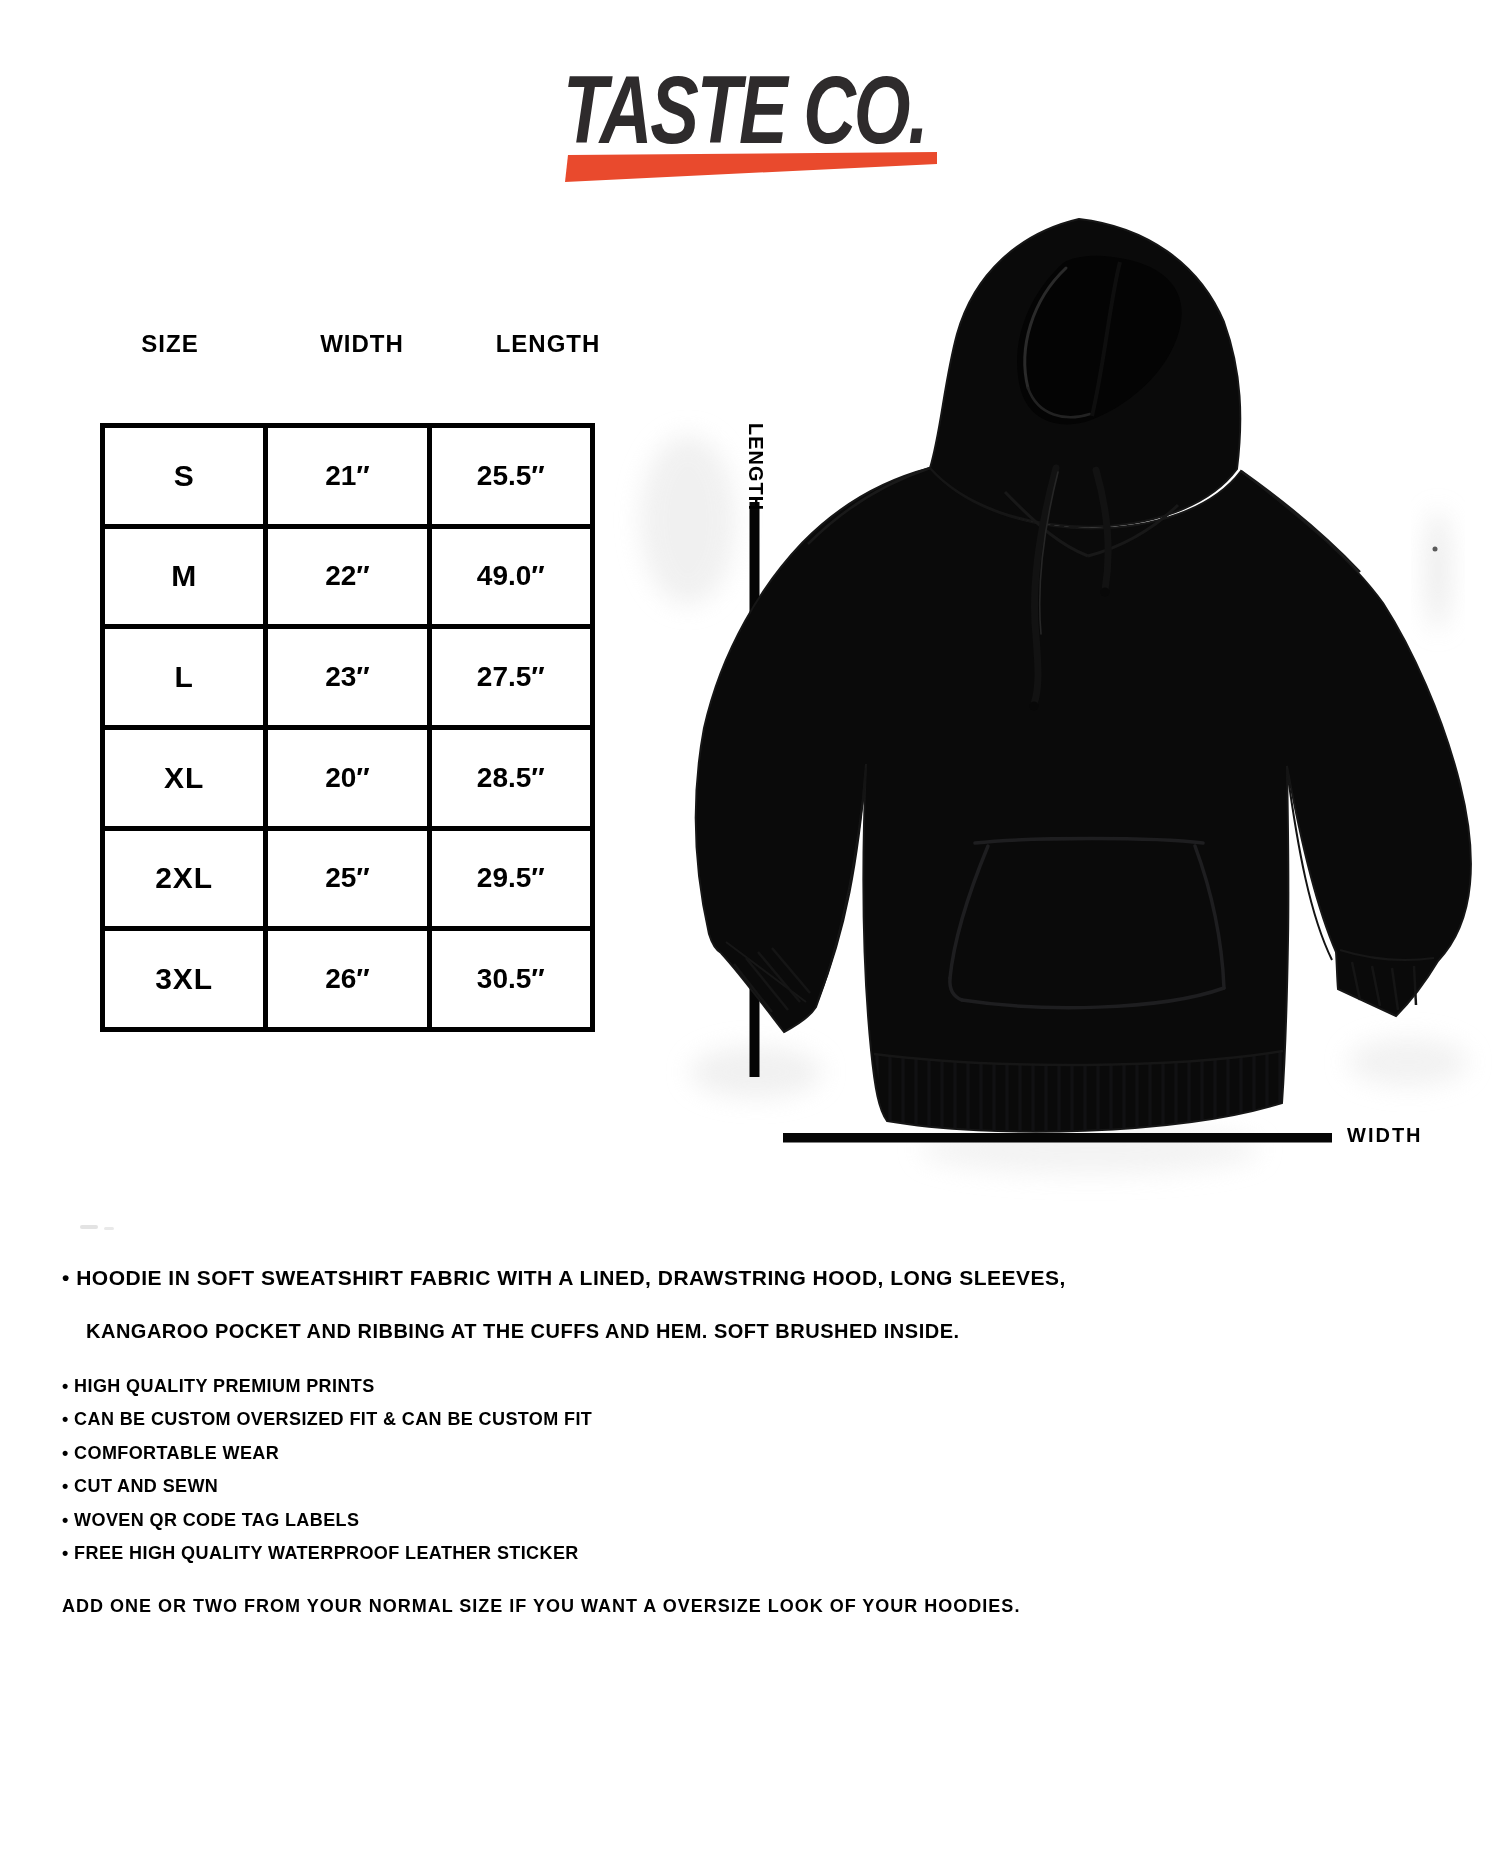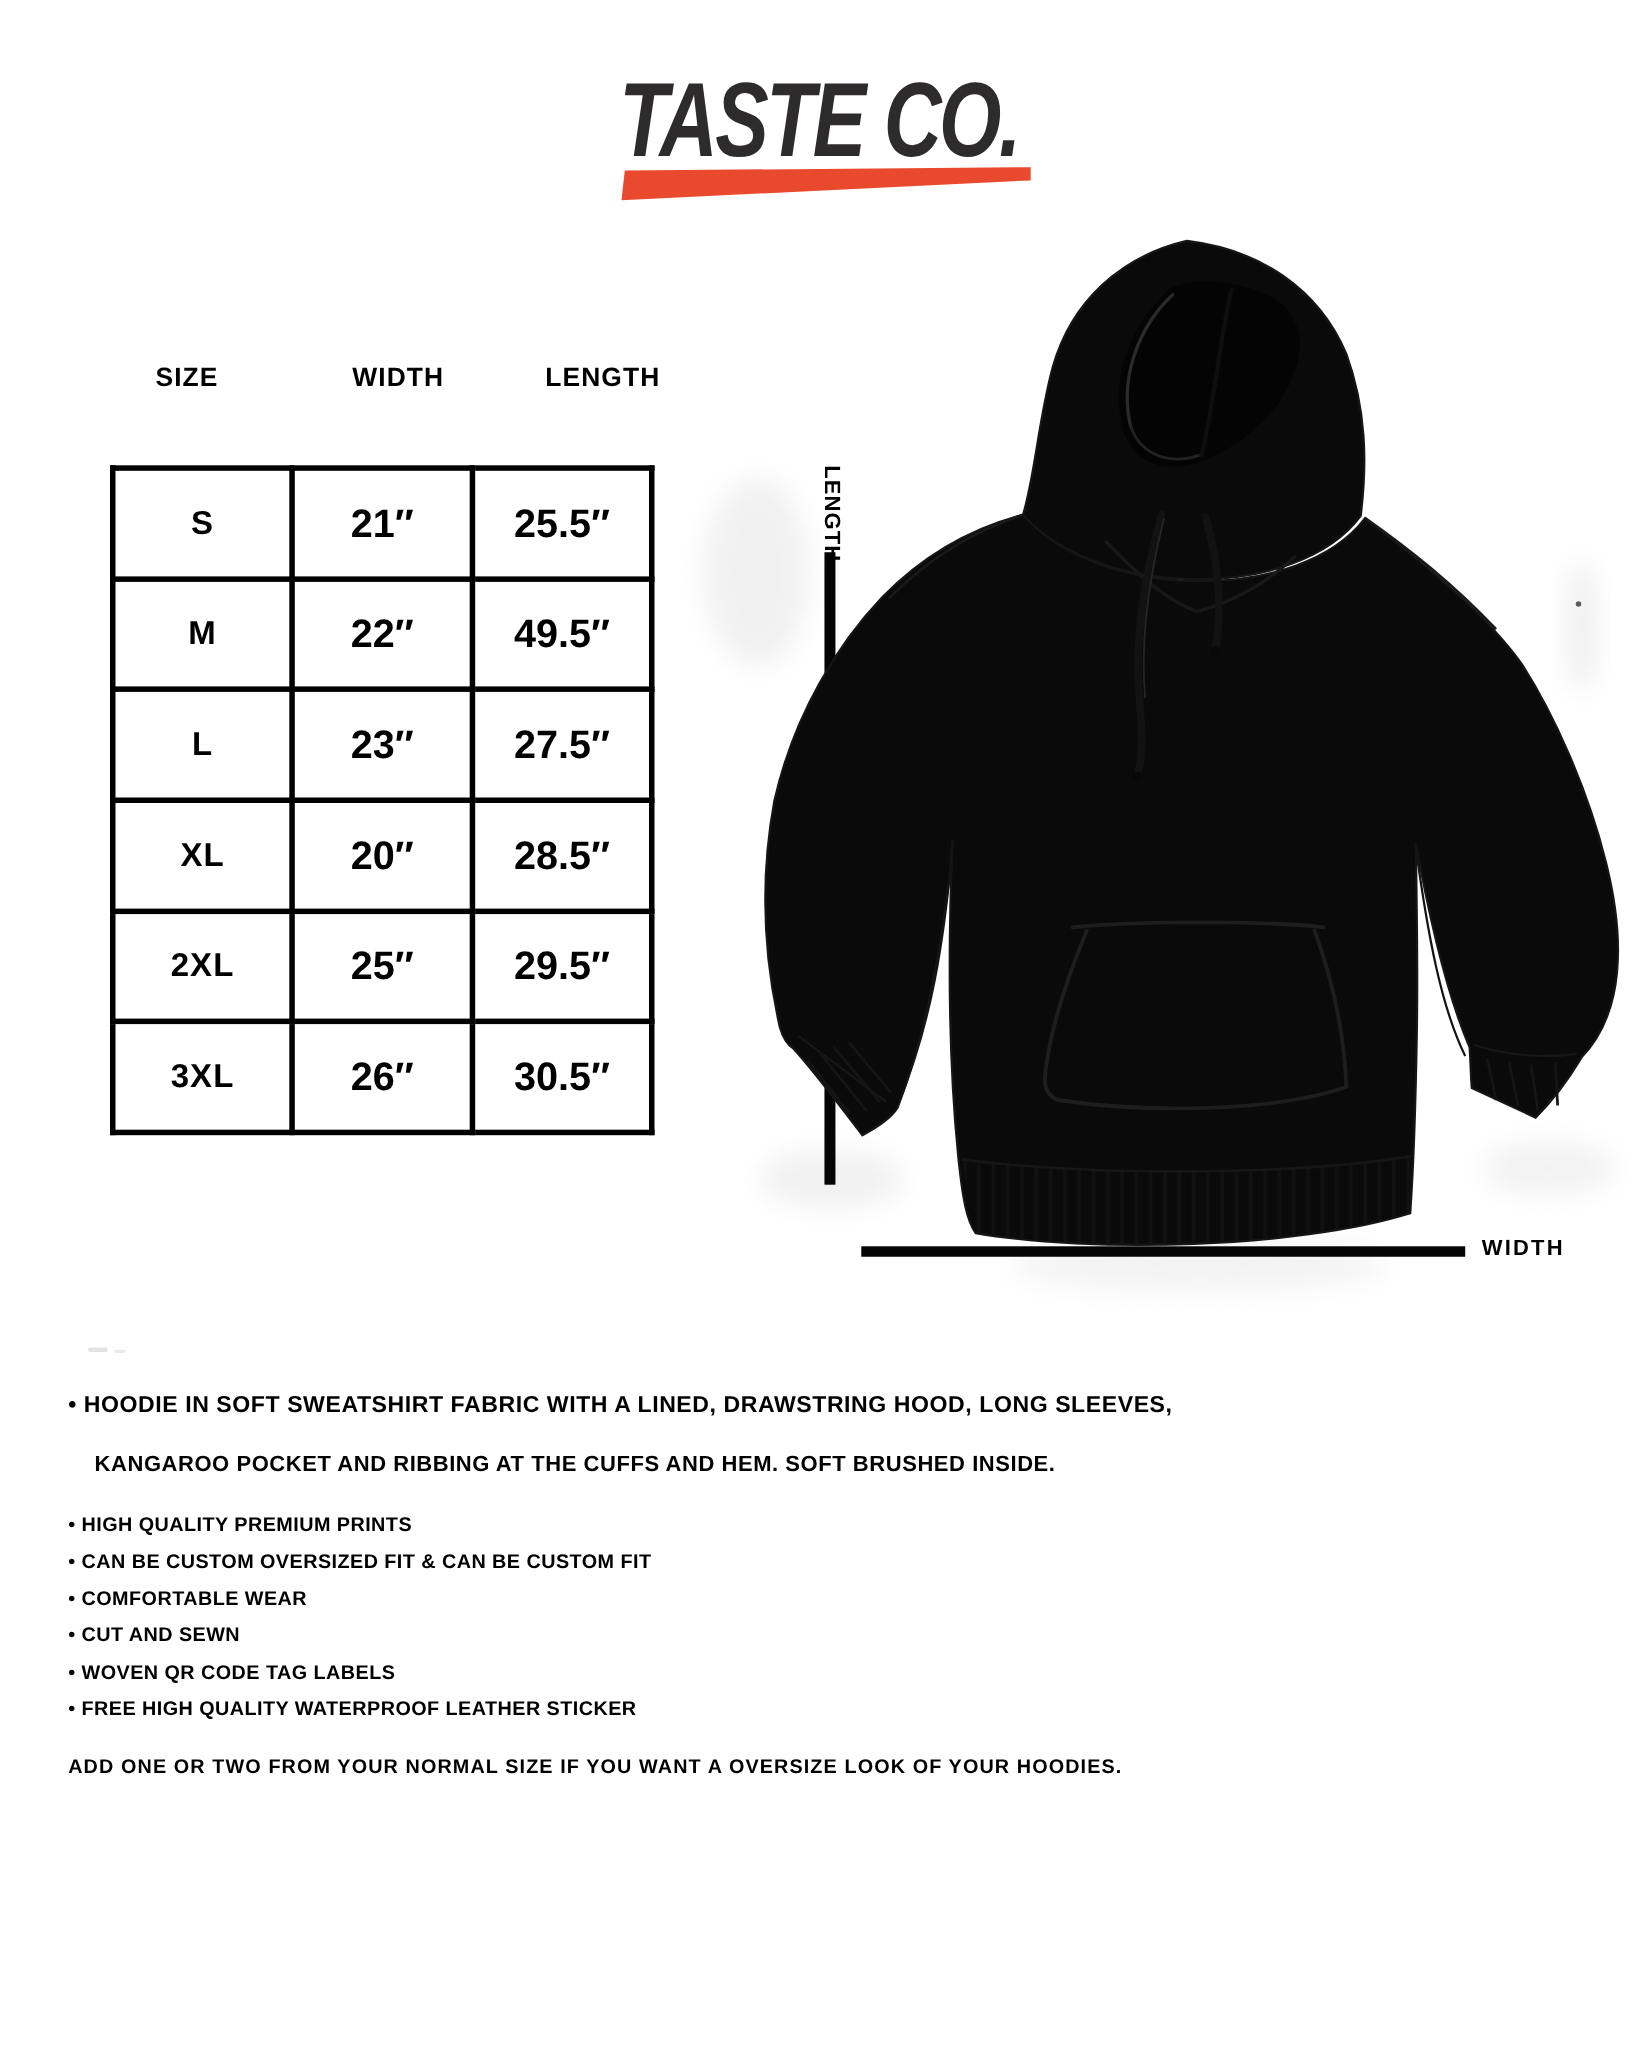--- a/index.html
+++ b/index.html
@@ -13,21 +13,21 @@
   #logo-swoosh{left:563px;top:150px;}
 
   
   .chart-header{top:332px;font-size:24px;font-weight:bold;letter-spacing:1px;line-height:24px;
                 transform:translateX(-50%);white-space:nowrap;}
   #size-chart-table{left:100px;top:423px;border-collapse:collapse;table-layout:fixed;
                     width:495px;height:609px;}
   #size-chart-table td{border:5px solid #000;text-align:center;vertical-align:middle;
                        font-weight:bold;padding:0;}
   td.size-cell{font-size:30px;letter-spacing:1px;}
-  td.val-cell{font-size:36px;}
+  td.val-cell{font-size:28px;}
 
   
   #length-label{left:744px;top:423px;writing-mode:vertical-rl;text-orientation:mixed;
                 font-size:20px;font-weight:bold;letter-spacing:1px;}
   #width-label{left:1347px;top:1124px;font-size:20px;font-weight:bold;letter-spacing:2px;}
 
   
   .desc{left:62px;font-weight:bold;white-space:nowrap;}
   #intro-line1{top:1266px;font-size:21px;letter-spacing:0.5px;}
   #intro-line2{left:86px;top:1320px;font-size:20px;letter-spacing:0.5px;}
@@ -55,21 +55,21 @@
   <table id="size-chart-table" class="abs">
     <tbody>
       <tr>
         <td class="size-cell">S</td>
         <td class="val-cell">21″</td>
         <td class="val-cell">25.5″</td>
       </tr>
       <tr>
         <td class="size-cell">M</td>
         <td class="val-cell">22″</td>
-        <td class="val-cell">49.5″</td>
+        <td class="val-cell">49.0″</td>
       </tr>
       <tr>
         <td class="size-cell">L</td>
         <td class="val-cell">23″</td>
         <td class="val-cell">27.5″</td>
       </tr>
       <tr>
         <td class="size-cell">XL</td>
         <td class="val-cell">20″</td>
         <td class="val-cell">28.5″</td>

